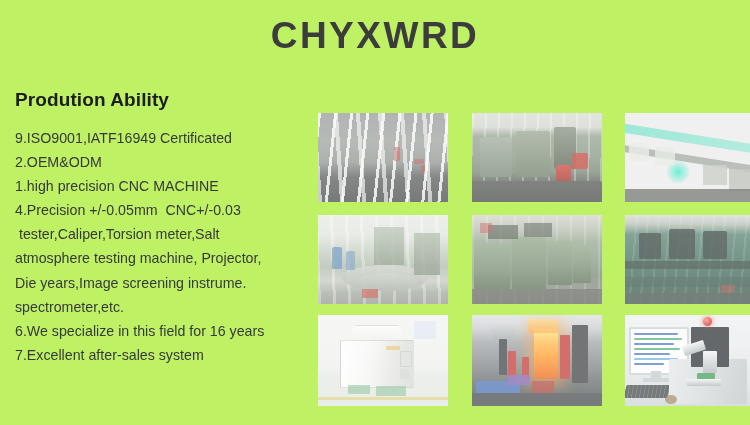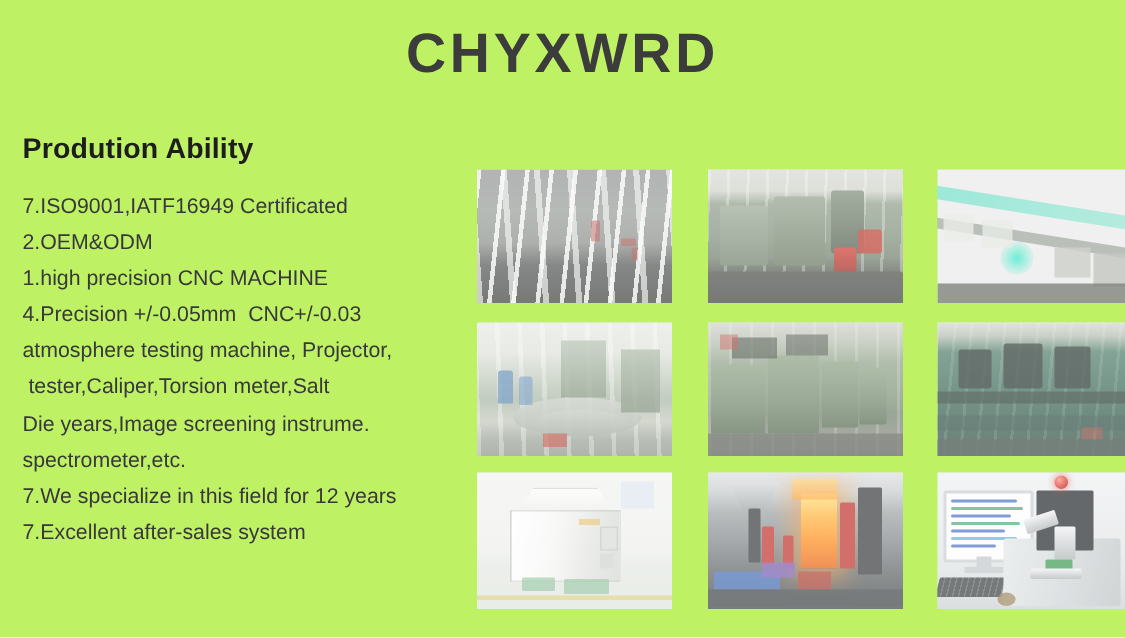--- a/index.html
+++ b/index.html
@@ -275,29 +275,29 @@
 
 <div id="page">
 
   <div class="banner">
     <span class="banner-title">CHYXWRD</span>
   </div>
 
   <div class="left-col">
     <div class="section-heading">Prodution Ability</div>
     <div class="ability-list">
-      <div class="ability-line">7.ISO9001,IATF16949 Certificated</div>
+      <div class="ability-line">9.ISO9001,IATF16949 Certificated</div>
       <div class="ability-line">2.OEM&amp;ODM</div>
       <div class="ability-line">1.high precision CNC MACHINE</div>
       <div class="ability-line">4.Precision +/-0.05mm  CNC+/-0.03</div>
+      <div class="ability-line"> tester,Caliper,Torsion meter,Salt</div>
       <div class="ability-line">atmosphere testing machine, Projector,</div>
-      <div class="ability-line"> tester,Caliper,Torsion meter,Salt</div>
       <div class="ability-line">Die years,Image screening instrume.</div>
       <div class="ability-line">spectrometer,etc.</div>
-      <div class="ability-line">7.We specialize in this field for 12 years</div>
+      <div class="ability-line">6.We specialize in this field for 16 years</div>
       <div class="ability-line">7.Excellent after-sales system</div>
     </div>
   </div>
 
   <div class="photo-grid">
 
     <div class="photo p11 c1 r1">
       <div class="inner">
         <div class="spark" style="left:76px;top:34px;width:6px;height:14px;"></div>
         <div class="spark" style="left:96px;top:46px;width:10px;height:5px;"></div>

